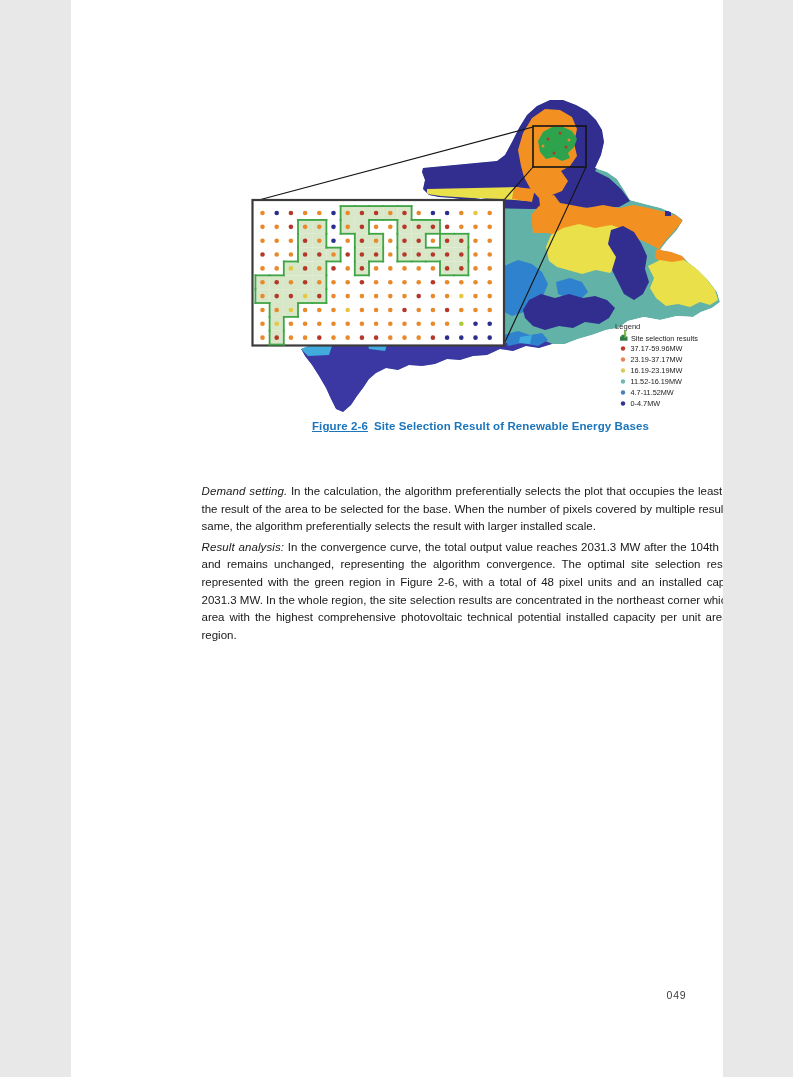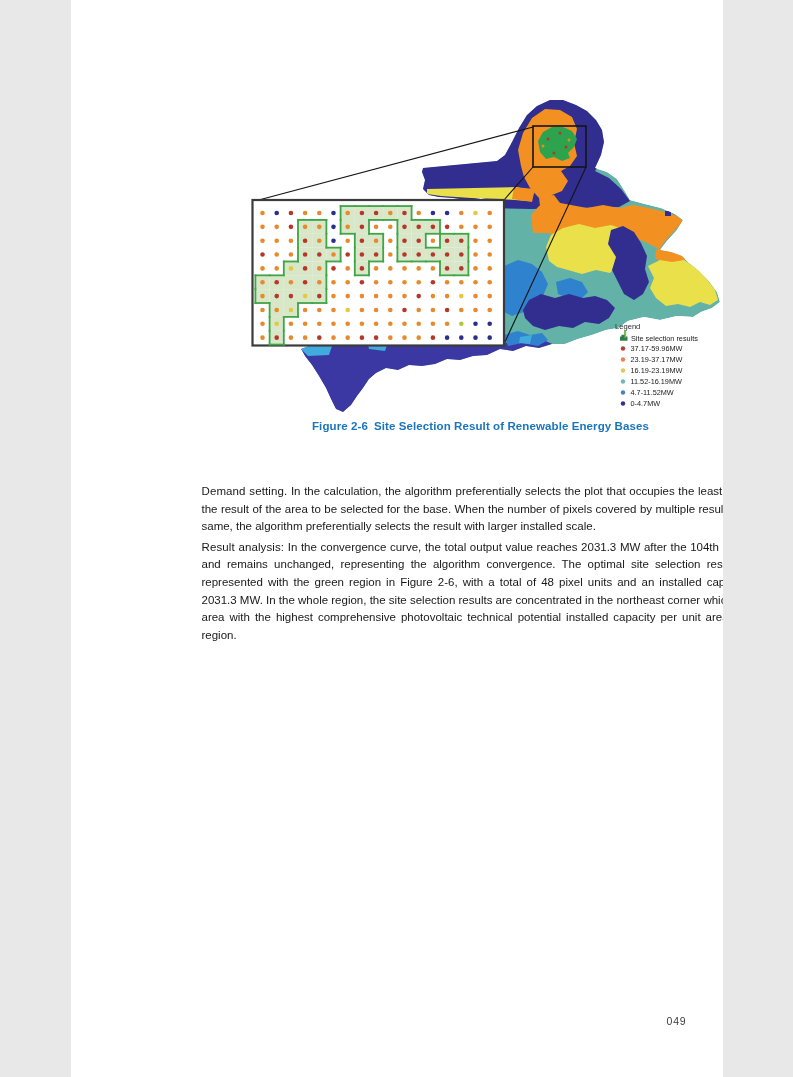--- a/index.html
+++ b/index.html
@@ -2,27 +2,27 @@
 <html><head>
 <meta charset="utf-8">
 <style>
   html,body{margin:0;padding:0;background:#e8e8e8;}
   .page{position:relative;width:652px;height:1077px;background:#ffffff;margin:0 auto;
         font-family:"Liberation Sans",sans-serif;overflow:hidden;}
   .figure-wrap{position:absolute;left:170px;top:95px;width:500px;height:325px;}
   .figure-wrap svg{display:block;width:500px;height:325px;}
   .caption{position:absolute;left:130px;top:420px;width:560px;text-align:center;
            font-size:11.5px;font-weight:bold;letter-spacing:.1px;}
-  .caption .cap-label{margin-right:6px;}
+  .caption .cap-label{margin-right:6px;text-decoration:underline;}
   .body-text{position:absolute;left:131px;top:483px;width:562px;color:#181818;
              font-size:11.5px;line-height:17.6px;text-align:justify;}
   .body-text p{margin:0;}
   .body-text p + p{margin-top:3px;}
-  .lead{letter-spacing:.1px;}
-  .page-number{position:absolute;right:36px;top:1015px;font-size:10.5px;color:#3c3c3c;
+  .lead{letter-spacing:.1px;font-style:italic;}
+  .page-number{position:absolute;right:36px;top:989px;font-size:10.5px;color:#3c3c3c;
                letter-spacing:.8px;}
   svg text{font-family:"Liberation Sans",sans-serif;}
 </style>
 </head>
 <body>
 
 <div class="page">
 
   <div class="figure-wrap">
     <svg viewBox="170 95 500 325">

